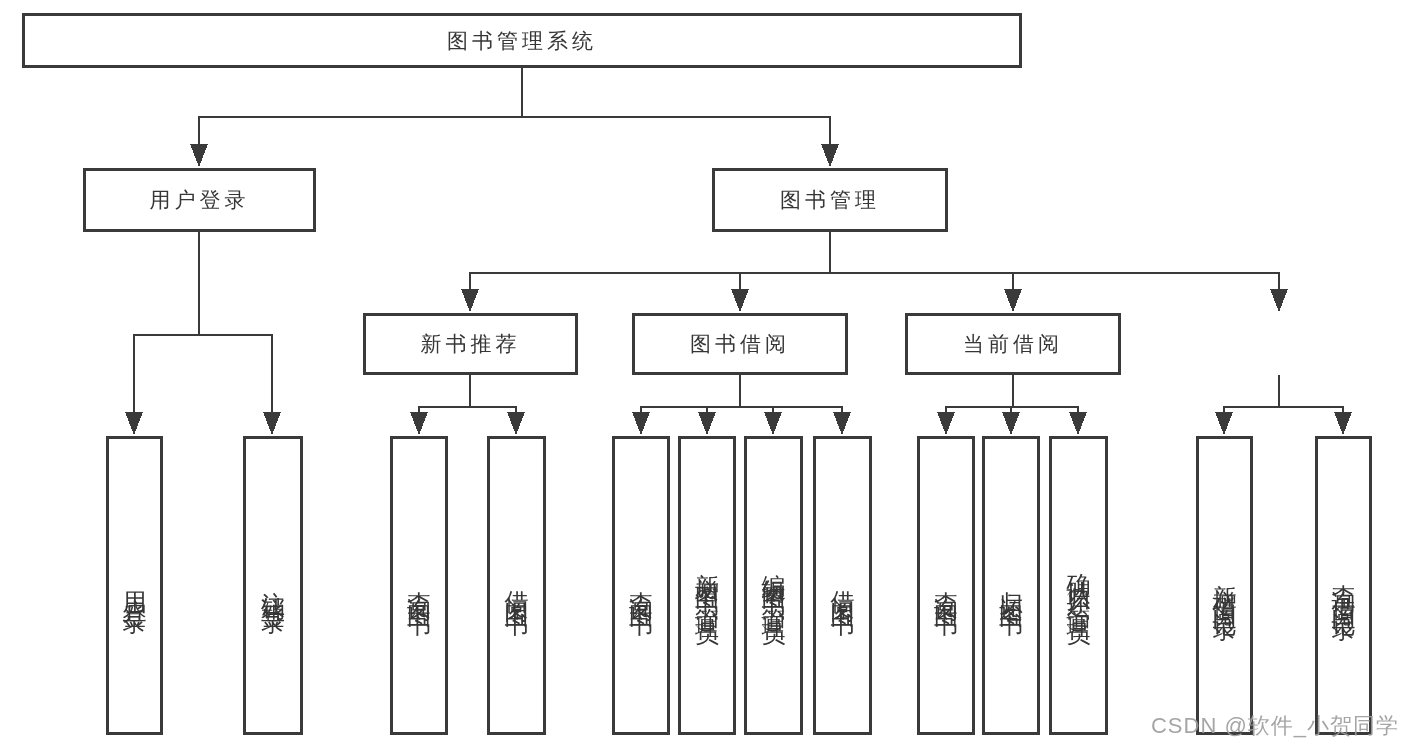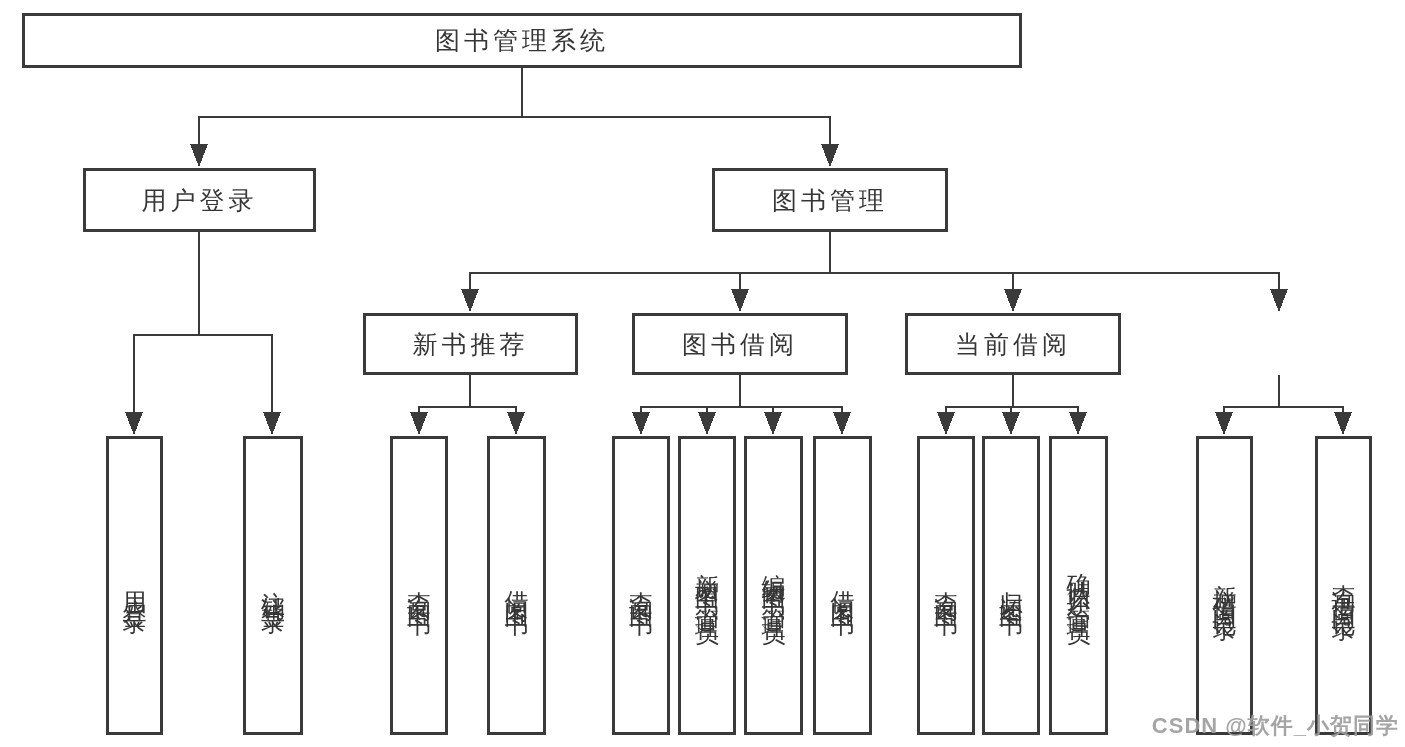--- a/index.html
+++ b/index.html
@@ -13,21 +13,21 @@
   .wires{position:absolute;left:0;top:0;width:1405px;height:747px;}
   .node{
     position:absolute;
     box-sizing:border-box;
     border:3px solid #3a3a3a;
     background:#ffffff;
     display:flex;align-items:center;justify-content:center;
     color:#363636;
   }
   .node.h{
-    font-size:25px;
+    font-size:21px;
     letter-spacing:4px;
     white-space:nowrap;
   }
   .node.v{
     font-size:24px;
   }
   .node.v .vtext{
     writing-mode:vertical-rl;
     text-orientation:mixed;
     letter-spacing:7px;
@@ -57,21 +57,20 @@
   .n-re2{left:1315px;width:57px;}
   .watermark{
     position:absolute;
     right:6px;bottom:6px;
     font-size:22px;
     letter-spacing:1px;
     color:#9e9e9e;
     opacity:0.92;
     z-index:10;
     white-space:nowrap;
-    font-weight:bold;
   }
 </style>
 </head>
 <body>
 
 <div class="canvas">
 
   <svg class="wires" width="1405" height="747" viewBox="0 0 1405 747" fill="none" stroke="#3a3a3a" stroke-width="2.6" shape-rendering="crispEdges">
 
     <g>

